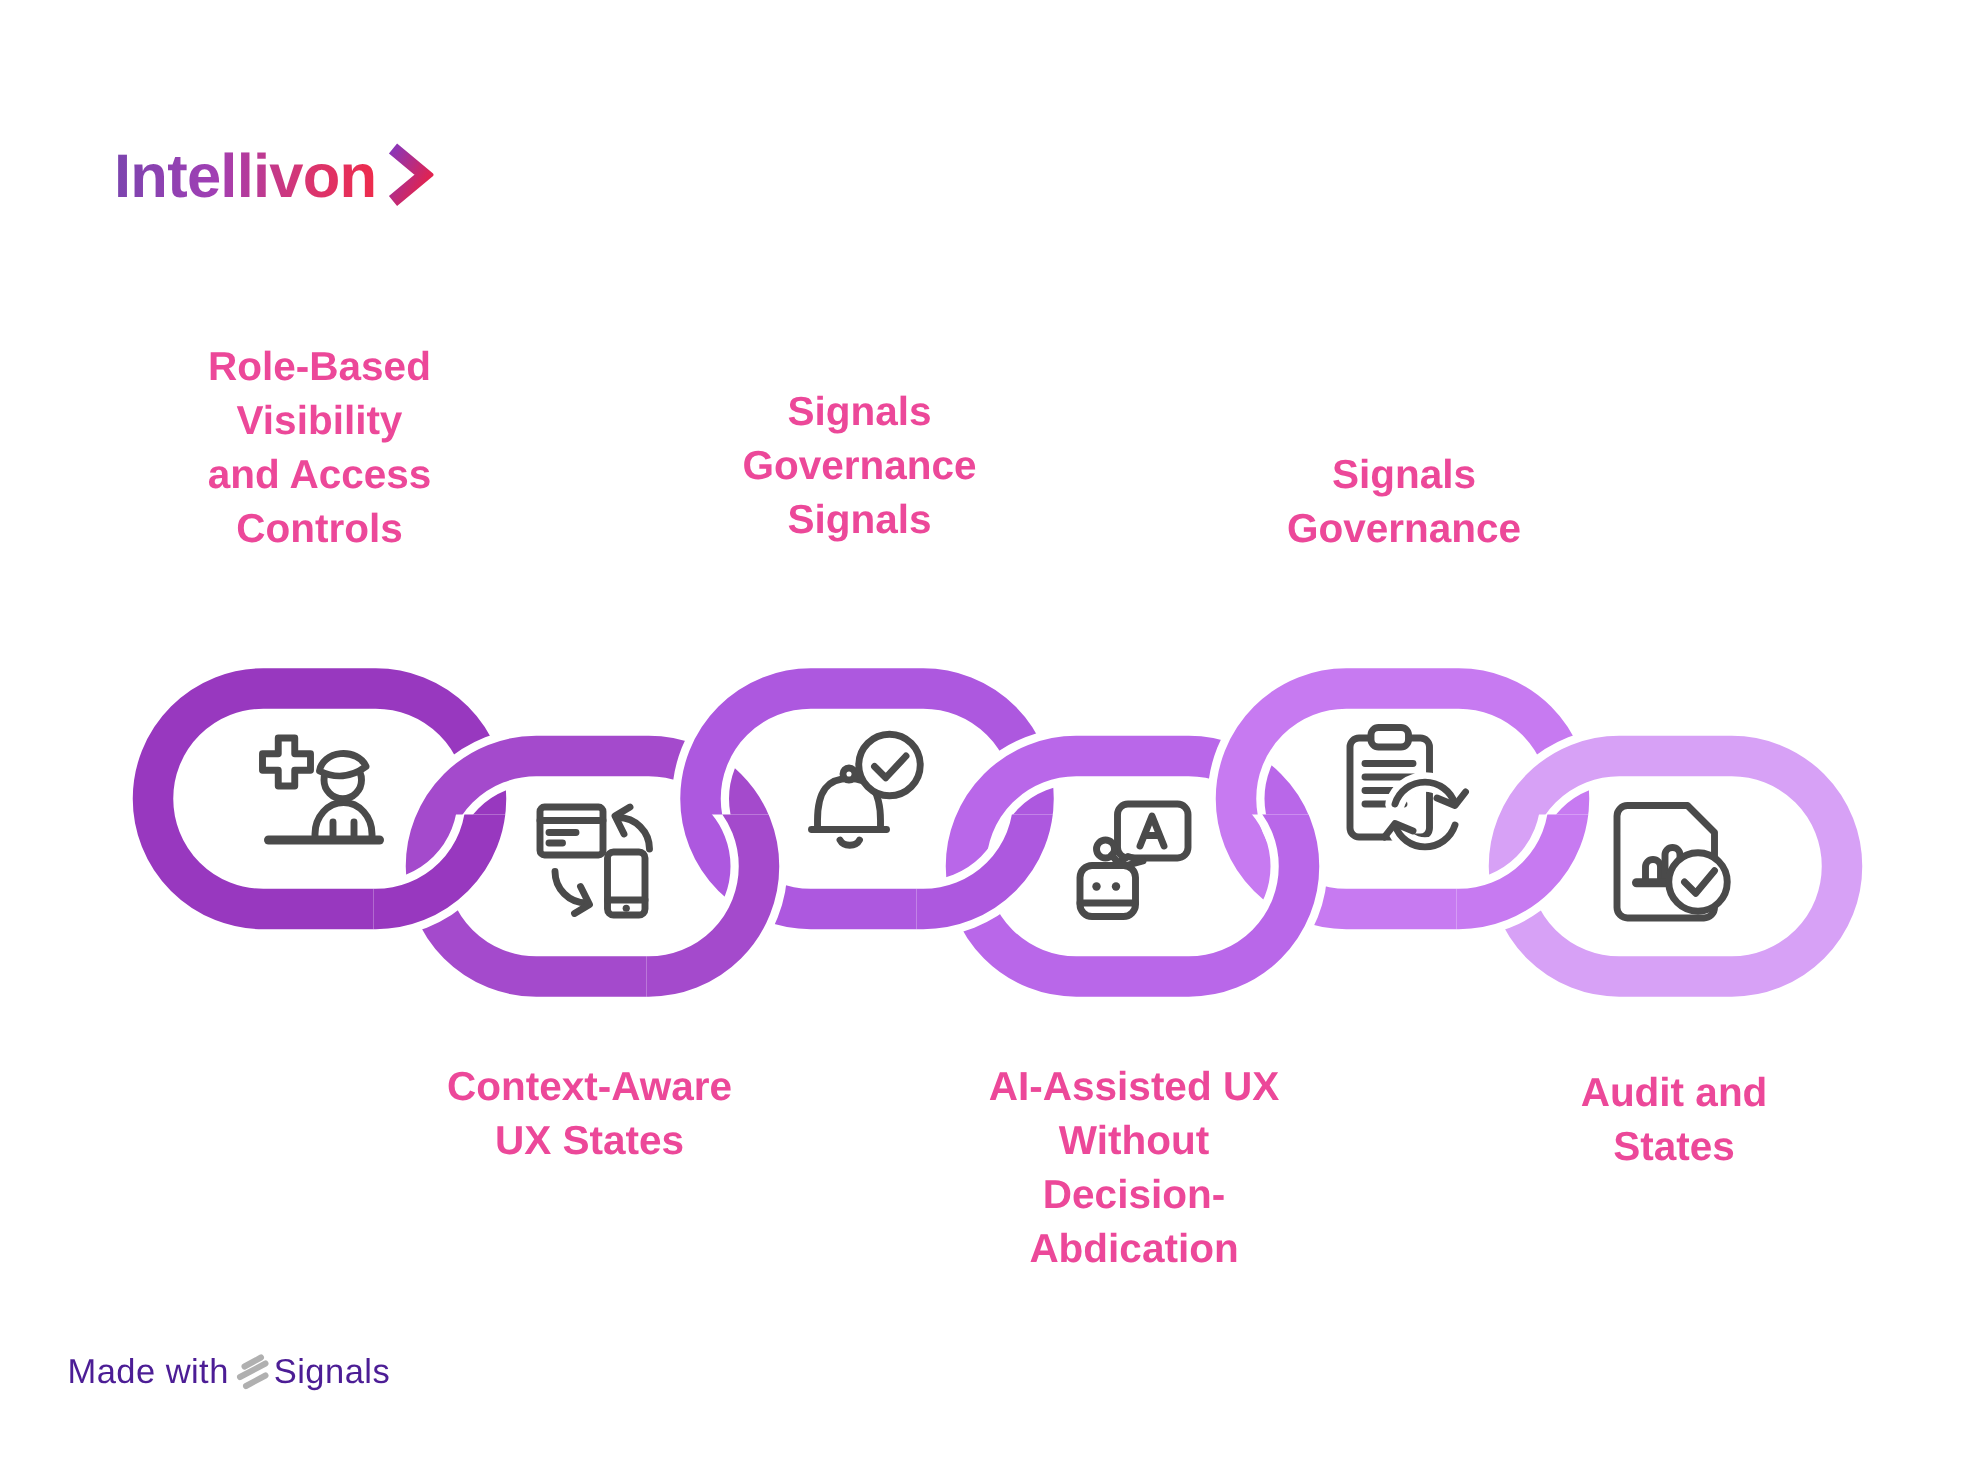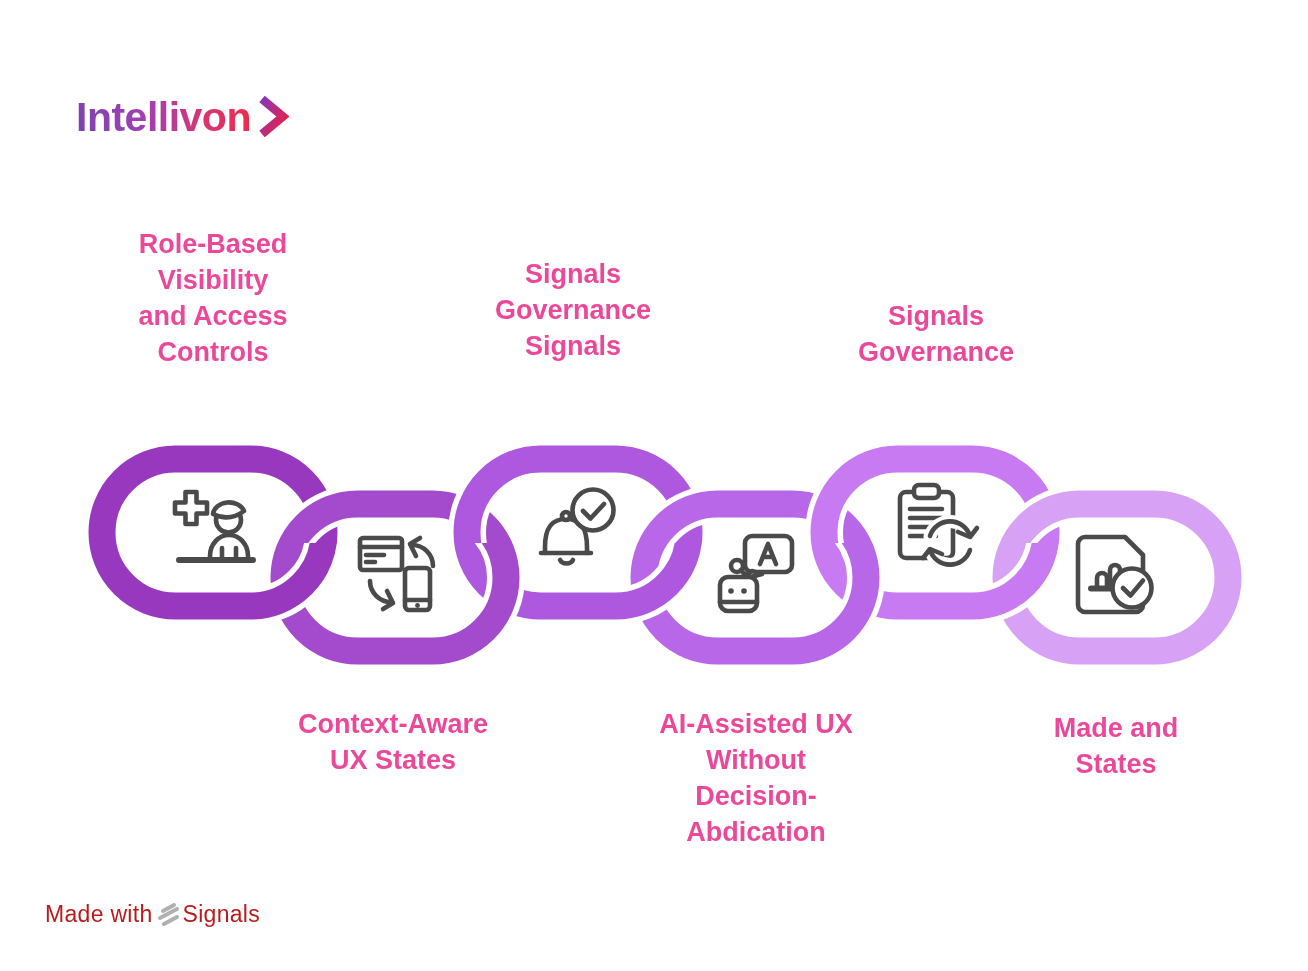--- a/index.html
+++ b/index.html
@@ -29,21 +29,21 @@
   #lbl6{left:1116px;top:710px;}
   
   .chain{position:absolute;left:0;top:0;width:1308px;height:971px;}
   .casing{fill:none;stroke:#ffffff;stroke-width:38;}
   .ring{fill:none;stroke-width:27;}
   .icon{fill:none;stroke-width:4.6;stroke-linecap:round;stroke-linejoin:round;}
   .thick{stroke-width:6;}
   
   .watermark{
     position:absolute;left:45px;top:900px;display:flex;align-items:center;gap:1px;
-    font-size:23px;color:#b91c1c;letter-spacing:0.3px;
+    font-size:23px;color:#4c1d95;letter-spacing:0.3px;
   }
   .watermark svg{display:block;}
 </style>
 </head>
 <body>
 
 <div class="logo">
   <span class="logo-text">Intellivon</span>
   <span class="logo-chevron">
     <svg width="31" height="46" viewBox="0 0 31 46">
@@ -77,21 +77,21 @@
   <div>AI-Assisted UX</div>
   <div>Without</div>
   <div>Decision-</div>
   <div>Abdication</div>
 </div>
 <div class="label" id="lbl5">
   <div>Signals</div>
   <div>Governance</div>
 </div>
 <div class="label" id="lbl6">
-  <div>Made and</div>
+  <div>Audit and</div>
   <div>States</div>
 </div>
 
 <svg class="chain" viewBox="0 0 1308 971">
   <defs>
     <clipPath id="w0">
         <rect x="249" y="543" width="110" height="140"></rect>
       </clipPath>
     <clipPath id="w1">
         <rect x="431" y="543" width="111" height="140"></rect>

